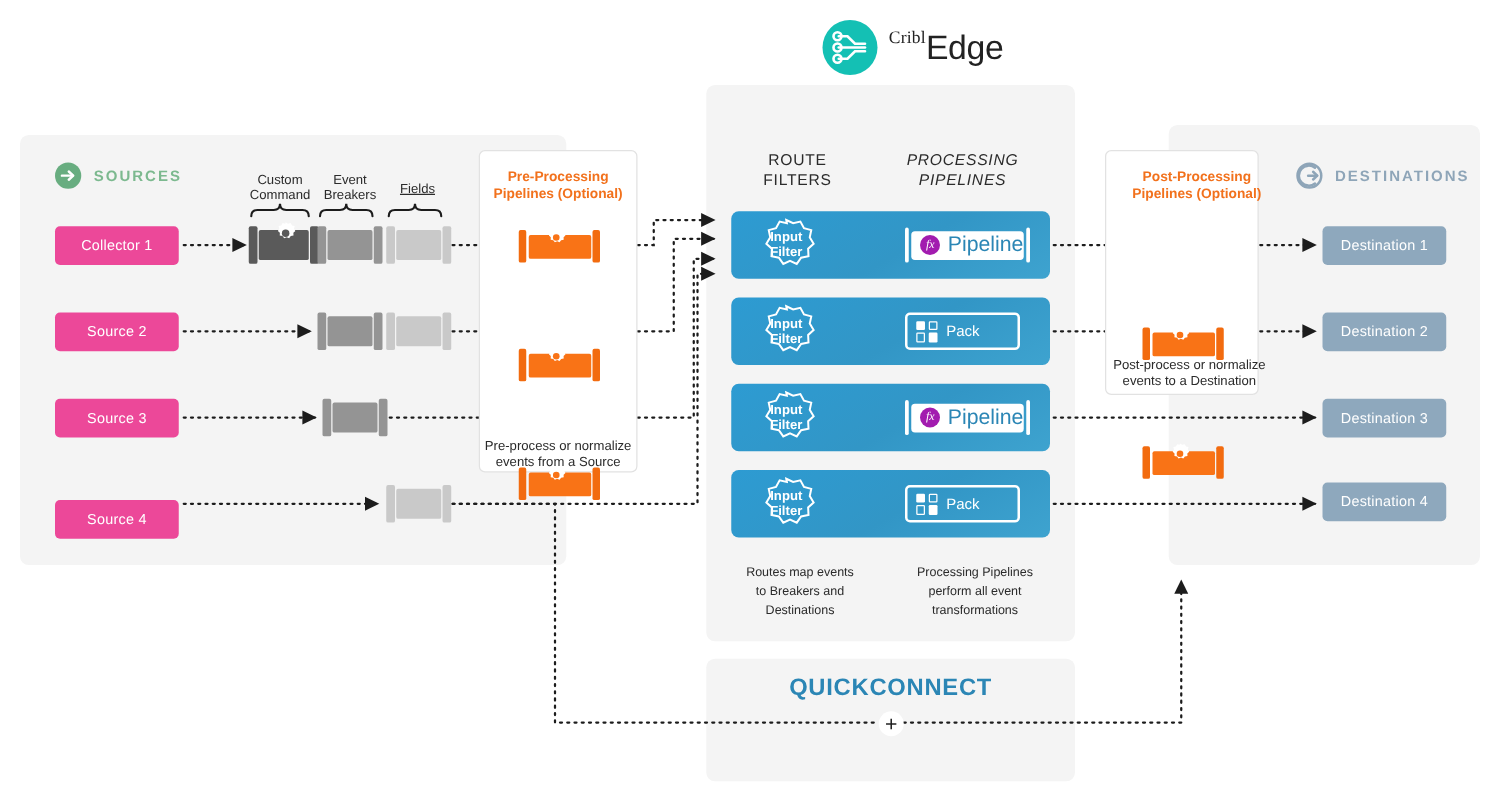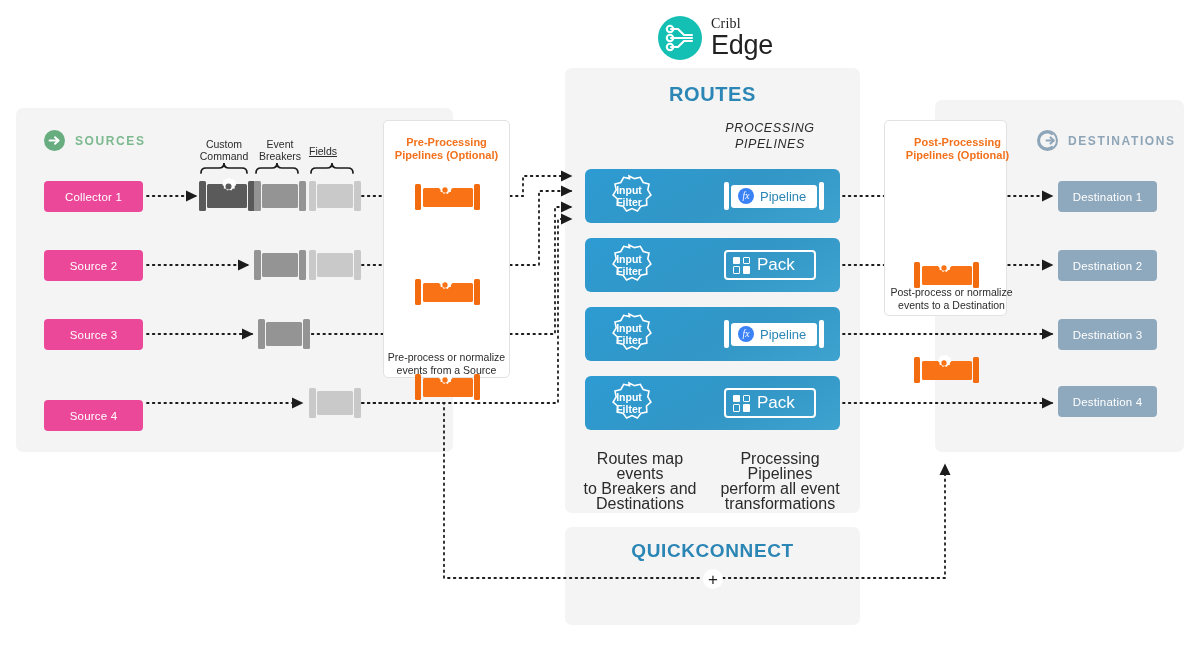--- a/index.html
+++ b/index.html
@@ -9,21 +9,21 @@
     font-family: "Liberation Sans", sans-serif;
     position: relative;
     overflow: hidden;
   }
   .stage { position: absolute; inset: 0; }
   .abs { position: absolute; }
 
   
   .logo-wrap { left: 658px; top: 14px; width: 180px; height: 48px; display: flex; align-items: center; gap: 9px; }
   .logo-mark { width: 44px; height: 44px; border-radius: 50%; background: #14c0b4; position: relative; flex: 0 0 auto; }
-  .logo-text { display: flex; flex-direction: column; line-height: 1; }
+  .logo-text { display: flex; flex-direction: row; line-height: 1; }
   .logo-cribl { font-size: 14px; color: #222; letter-spacing: .2px; font-family: "Liberation Serif", serif; }
   .logo-edge { font-size: 27px; color: #222; letter-spacing: -.3px; font-weight: 400; margin-top: 1px; }
 
   
   .panel { background: #f4f4f4; border-radius: 7px; }
   .panel-white { background: #ffffff; border: 1px solid #e2e2e2; border-radius: 5px; }
 
   #sources-panel    { left: 16px;  top: 108px; width: 437px; height: 344px; }
   #destinations-panel { left: 935px; top: 100px; width: 249px; height: 352px; }
   #routes-panel     { left: 565px; top: 68px;  width: 295px; height: 445px; }
@@ -93,37 +93,37 @@
   .pipeline-capsule {
     position: absolute; left: 139px; top: 13px; height: 28px; width: 100px;
     display: flex; align-items: center;
   }
   .cap-end { width: 5px; height: 28px; background: #ffffff; border-radius: 2px; }
   .cap-mid {
     flex: 1; height: 23px; background: #ffffff; border-radius: 3px; margin: 0 2px;
     display: flex; align-items: center; gap: 6px; padding-left: 7px;
   }
   .fx-badge {
-    width: 16px; height: 16px; border-radius: 50%; background: #3b82f6;
+    width: 16px; height: 16px; border-radius: 50%; background: #a21caf;
     color: #ffffff; font-size: 9.5px; font-style: italic;
     display: flex; align-items: center; justify-content: center; flex: 0 0 auto;
     font-family: "Liberation Serif", serif;
   }
-  .cap-text { font-size: 13px; color: #2b86b5; }
+  .cap-text { font-size: 17px; color: #2b86b5; }
   .pack-box {
     position: absolute; left: 139px; top: 12px; height: 30px; width: 92px;
     border: 2px solid #ffffff; border-radius: 4px;
     display: flex; align-items: center; gap: 7px; padding-left: 7px;
   }
   .pack-grid { width: 17px; height: 17px; display: grid; grid-template-columns: 1fr 1fr; gap: 2.5px; flex: 0 0 auto; }
   .pack-grid i { background: #ffffff; border-radius: 1px; display: block; }
   .pack-grid i.hollow { background: transparent; border: 1.5px solid #ffffff; }
-  .pack-text { font-size: 17px; color: #ffffff; }
-
-  .routes-caption { position: absolute; text-align: center; font-size: 16px; line-height: 15px; color: #2b2b2b; }
+  .pack-text { font-size: 12px; color: #ffffff; }
+
+  .routes-caption { position: absolute; text-align: center; font-size: 10px; line-height: 15px; color: #2b2b2b; }
 
   
   #qc-title { position: absolute; left: 565px; top: 540px; width: 295px; text-align: center; font-size: 19px; font-weight: bold; color: #2b86b5; letter-spacing: .6px; }
   #qc-caption { position: absolute; left: 565px; top: 600px; width: 295px; text-align: center; font-size: 11.5px; color: #2b2b2b; }
   #qc-plus {
     position: absolute; left: 703px; top: 569px; width: 20px; height: 20px;
     background: #ffffff; border-radius: 50%;
     display: flex; align-items: center; justify-content: center;
     font-size: 17px; color: #1c1c1c; line-height: 1; font-weight: 300;
   }
@@ -236,21 +236,21 @@
   <div class="abs src-box" style="top:250px">Source 2</div>
   <div class="abs src-box" style="top:319px">Source 3</div>
   <div class="abs src-box" style="top:400px">Source 4</div>
 
   <div class="stage-label" style="left:189px; top:138px;">
     <span>Custom</span><br><span>Command</span>
   </div>
   <div class="stage-label" style="left:245px; top:138px;">
     <span>Event</span><br><span>Breakers</span>
   </div>
-  <div class="stage-label" style="left:288px; top:145px;text-decoration:underline;">
+  <div class="stage-label" style="left:299px; top:145px;text-decoration:underline;">
     <span>Fields</span>
   </div>
   <svg class="lines">
     <g fill="none" stroke="#1c1c1c" stroke-width="1.7" stroke-linecap="round">
       <path d="M201 173 q0 -5 5 -5 h13 q5 0 5 -5 q0 5 5 5 h13 q5 0 5 5"></path>
       <path d="M256 173 q0 -5 5 -5 h11 q5 0 5 -5 q0 5 5 5 h11 q5 0 5 5"></path>
       <path d="M311 173 q0 -5 5 -5 h11 q5 0 5 -5 q0 5 5 5 h11 q5 0 5 5"></path>
     </g>
   </svg>
 
@@ -337,21 +337,23 @@
           <circle cx="9.5" cy="9.5" r="2.8" fill="#f97316"></circle>
         </svg>
       </span>
     </span>
     <span class="ocap"></span>
   </div>
   <div class="panel-caption" style="left:383px; top:351px; width:127px;">
     <span>Pre-process or normalize</span><br><span>events from a Source</span>
   </div>
 
-  <div class="abs" id="routes-title">ROUTES</div>
+  <div class="col-head" style="left:588px; top:120px; width:100px;">
+    <span>ROUTE</span><br><span>FILTERS</span>
+  </div>
   <div class="col-head" style="left:710px; top:120px; width:120px;font-style:italic;">
     <span>PROCESSING</span><br><span>PIPELINES</span>
   </div>
 
   <div class="route-row" style="top:169px;">
     <span class="input-filter">
       <svg width="60" height="44" viewBox="0 0 60 44">
         <path d="M30 2 l5.5 2.6 5.8 -1.3 2.9 5.2 5.8 1.6 -1.2 5.8 3.1 5.1 -4.4 4 .3 6 -5.9 1.2 -3.5 4.9 -5.4-2.5 -5.4 2.5 -3.5-4.9 -5.9-1.2 .3-6 -4.4-4 3.1-5.1 -1.2-5.8 5.8-1.6 2.9-5.2 5.8 1.3z" fill="none" stroke="#ffffff" stroke-width="1.6"></path>
       </svg>
       <span class="if-label">

